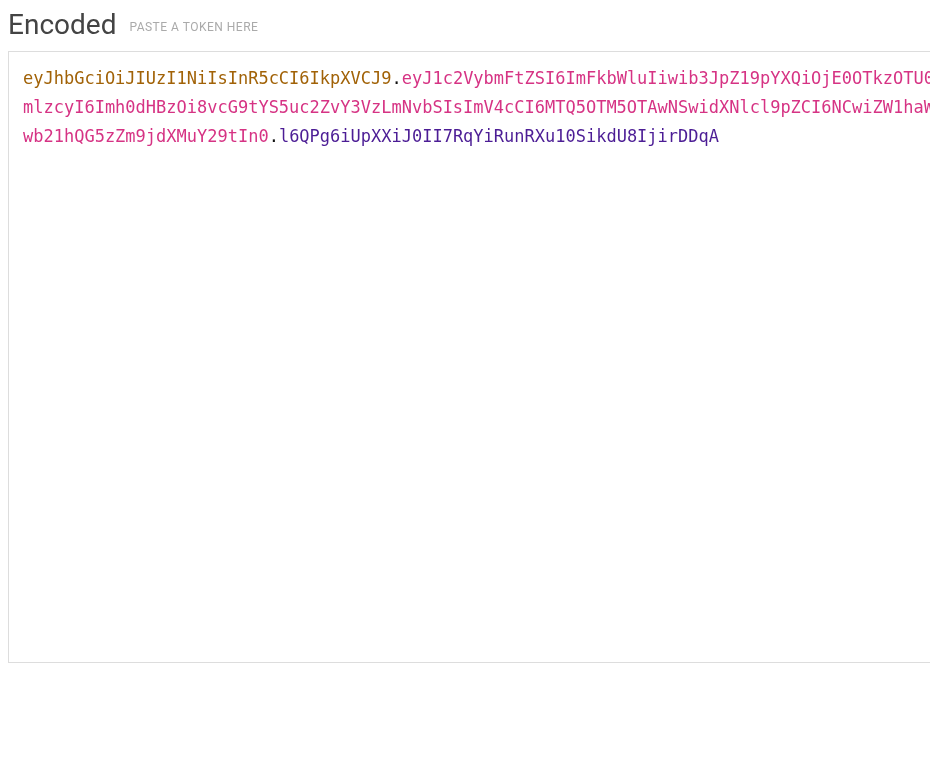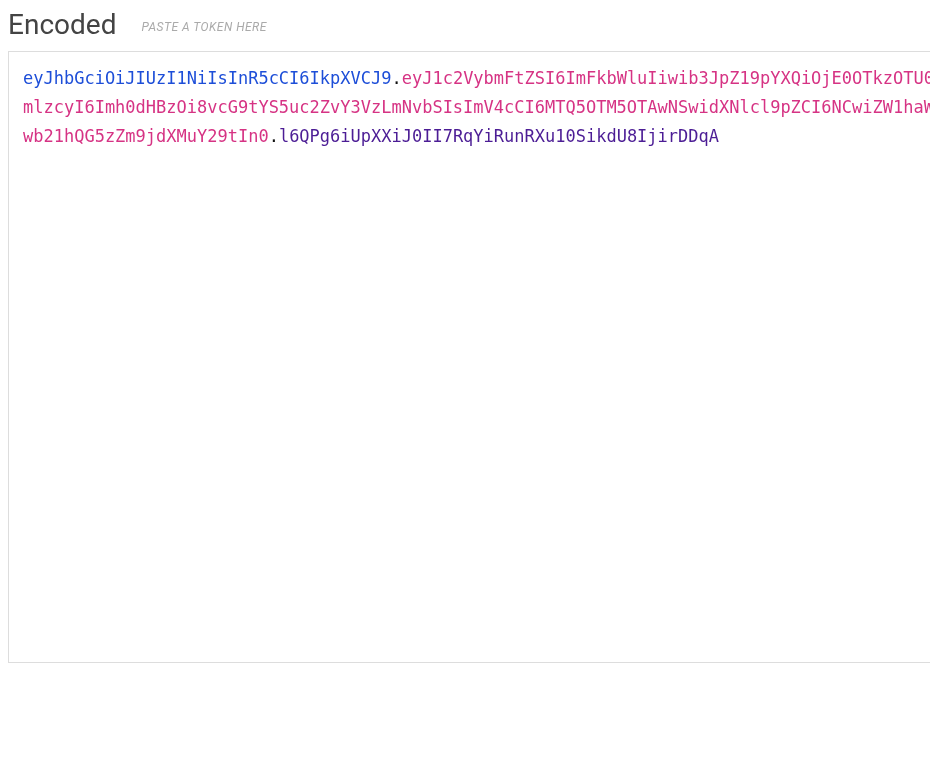--- a/index.html
+++ b/index.html
@@ -21,36 +21,35 @@
     font-size: 28px;
     font-weight: 400;
     color: #444;
     margin: 0 0 10px 0;
   }
   .section-title .hint {
     font-size: 12px;
     color: #aaa;
     letter-spacing: 0.5px;
     vertical-align: middle;
-    margin-left: 18px;
+    margin-left: 6px;
     text-transform: uppercase;
-    font-style: italic;
   }
   .encoded-box {
     border: 1px solid #ddd;
     height: 612px;
     padding: 12px 14px;
     font-family: "Consolas", "Monaco", monospace;
     font-size: 17px;
     line-height: 1.7;
     word-break: break-all;
     overflow-y: scroll;
     position: relative;
   }
-  .token-header { color: #1d4ed8; text-align: center; }
+  .token-header { color: #a16207; text-align: center; }
   .token-payload { color: #d63384; }
   .token-sig { color: #4c1d95; }
   .token-dot { color: #111; }
   .scroll-strip {
     margin-top: 6px;
     height: 16px;
     overflow-x: scroll;
   }
   .scroll-strip-inner { width: 1000px; height: 1px; }
 </style>

